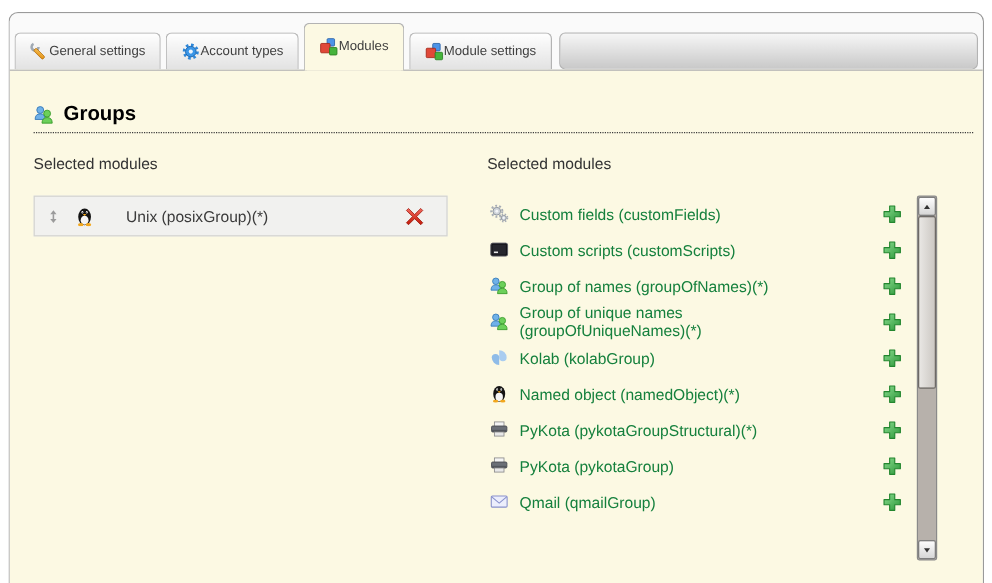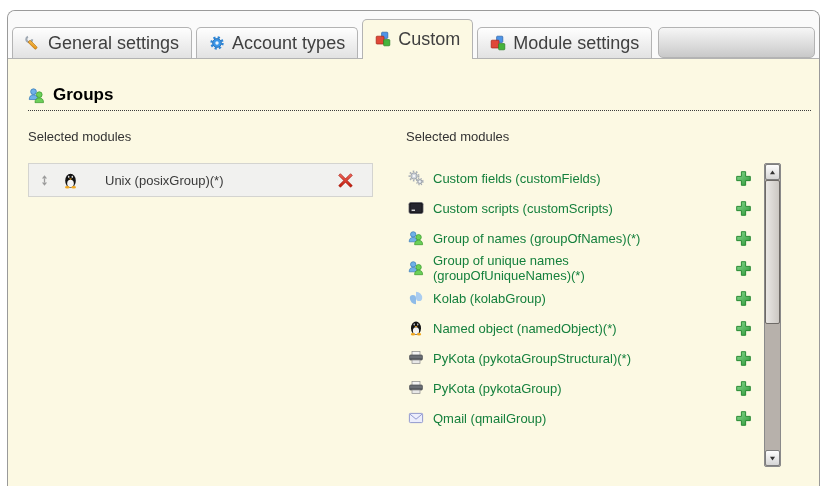--- a/index.html
+++ b/index.html
@@ -12,26 +12,26 @@
     background:#fbfbfb; display:flex; flex-direction:column; overflow:hidden;
   }
 
   
   .tab-bar {
     display:flex; align-items:flex-end; gap:4px;
     padding:4px 4px 0 4px; height:47px; flex:0 0 47px;
     background:#fafafa; position:relative;
   }
   .tab {
-    display:flex; align-items:center; gap:7px;
+    display:flex; align-items:center; 
     height:31px; padding:0 12px;
     background:linear-gradient(#fefefe,#e2e2e2);
     border:1px solid #b3b3b3; border-bottom:none;
     border-radius:5px 5px 0 0;
-    font-size:18px; color:#404040; white-space:nowrap; cursor:pointer;
+    font-size:11px; color:#404040; white-space:nowrap; cursor:pointer;
   }
   .tab.active {
     height:40px; background:#fcf9e3;
     margin-bottom:-1px; position:relative; z-index:2; padding-bottom:1px;
   }
   .tab-filler {
     flex:1; height:31px; margin-left:2px;
     background:linear-gradient(#f6f6f6,#c9c9c9);
     border:1px solid #b3b3b3; border-radius:5px;
   }
@@ -230,21 +230,21 @@
           </svg>
         </span>
     <span class="tab-label">Account types</span>
   </div>
       <div class="tab active">
     <span class="icon">
           <svg>
             <use href="#i-cubes"></use>
           </svg>
         </span>
-    <span class="tab-label">Custom</span>
+    <span class="tab-label">Modules</span>
   </div>
       <div class="tab">
     <span class="icon">
           <svg>
             <use href="#i-cubes"></use>
           </svg>
         </span>
     <span class="tab-label">Module settings</span>
   </div>
       <div class="tab-filler"></div>

